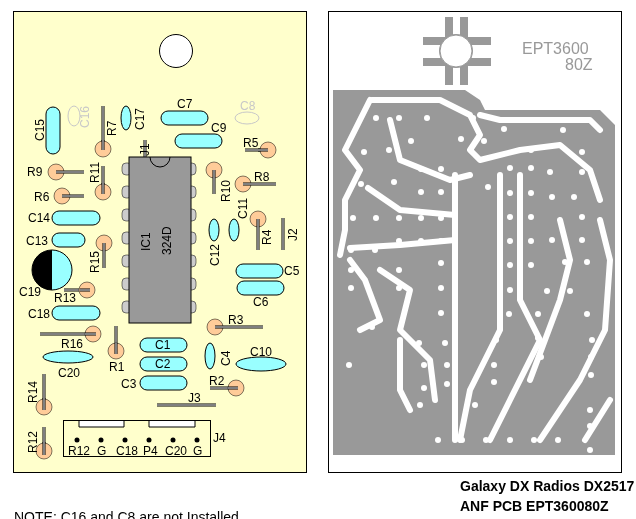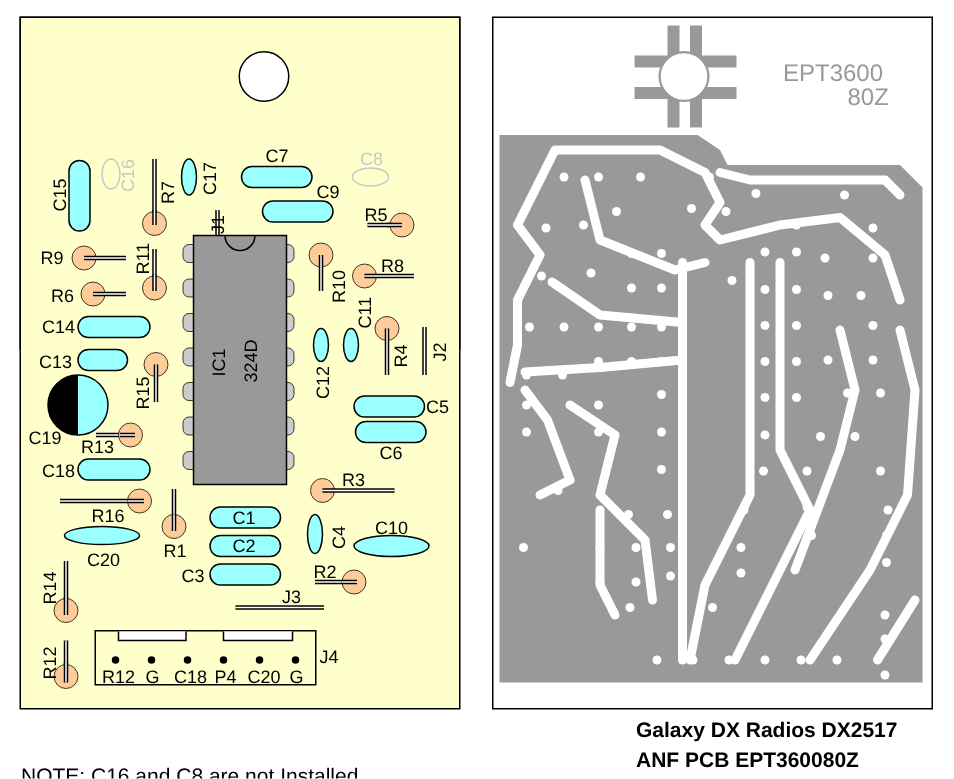--- a/index.html
+++ b/index.html
@@ -1,21 +1,21 @@
 <!DOCTYPE html>
 <html><head>
 <meta charset="utf-8">
 <style>
   html,body{margin:0;padding:0;background:#ffffff;}
   body{width:636px;height:519px;position:relative;overflow:hidden;font-family:"Liberation Sans",sans-serif;}
   #stage{position:absolute;left:0;top:0;width:636px;height:519px;}
   svg text{font-family:"Liberation Sans",sans-serif;}
   .lbl{font-size:12px;fill:#000;}
   .note{position:absolute;font-size:14px;color:#000;white-space:nowrap;font-family:"Liberation Sans",sans-serif;margin-top:34px;}
-  .title{position:absolute;font-size:14px;font-weight:bold;color:#000;white-space:nowrap;font-family:"Liberation Sans",sans-serif;}
+  .title{position:absolute;font-size:14px;font-weight:bold;color:#000;white-space:nowrap;font-family:"Liberation Sans",sans-serif;margin-left:36px;}
 </style>
 </head>
 <body>
 
 <div id="stage">
 <svg width="636" height="519" viewBox="0 0 636 519" xmlns="http://www.w3.org/2000/svg">
 
   <g>
     <rect x="13.5" y="11.5" width="293" height="221" fill="#ffffcc" stroke="#000" stroke-width="1"></rect>
     <rect x="13.5" y="11.5" width="293" height="461" fill="#ffffcc" stroke="#000" stroke-width="1"></rect>

